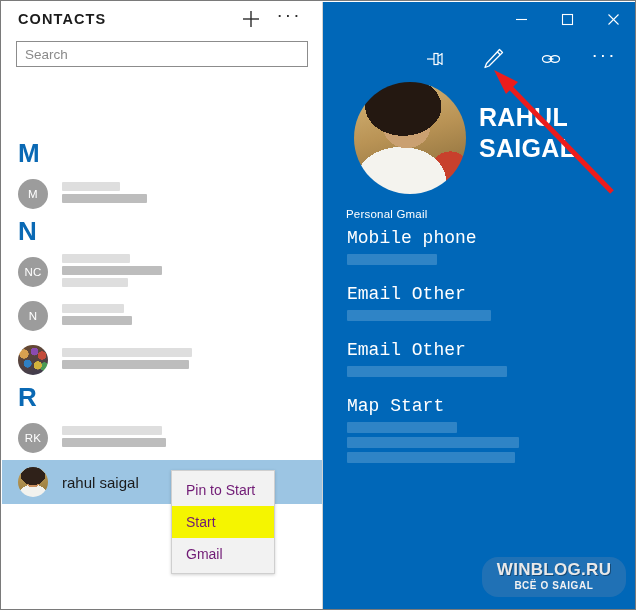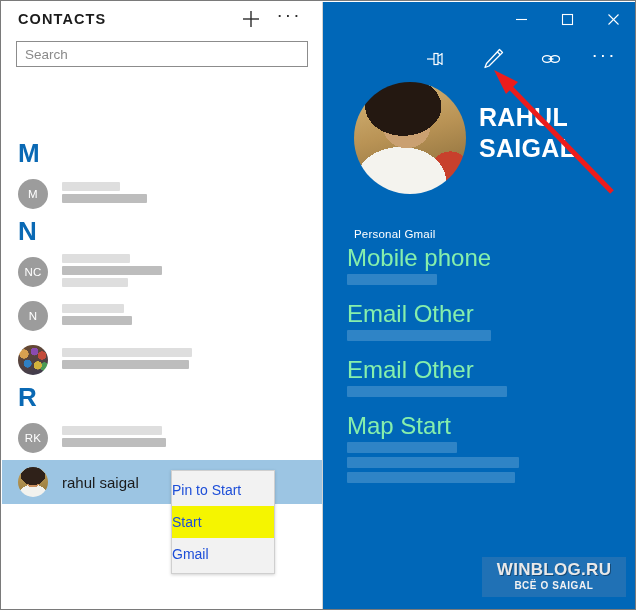--- a/index.html
+++ b/index.html
@@ -177,22 +177,23 @@
     width: 102px;
     background: #f2f2f2;
     border: 1px solid #cfcfcf;
     box-shadow: 0 1px 3px rgba(0,0,0,.18);
     z-index: 40;
     padding: 3px 0;
   }
   .menu-item {
     height: 32px;
     line-height: 32px;
+    padding-left: 14px;
     font-size: 14px;
-    color: #1d4ed8;
+    color: #701a75;
     white-space: nowrap;
   }
   .menu-item.highlighted { background: #f5f500; }
 
   
   #detail-pane {
     position: relative;
     width: 313px;
     height: 608px;
     background: #0067b8;
@@ -256,49 +257,51 @@
     left: 156px; top: 20px;
     width: 150px;
     font-size: 25px;
     font-weight: bold;
     color: #ffffff;
     line-height: 31px;
     letter-spacing: .3px;
   }
 
   #account-label {
-    padding-left: 31px;
-    margin-top: 24px;
+    padding-left: 23px;
+    margin-top: 4px;
     font-size: 11.5px;
     color: #ffffff;
     letter-spacing: .2px;
   }
   #fields { padding-left: 24px; padding-top: 6px; }
   .field { margin-bottom: 17px; }
   .field-label {
-    font-size: 24px;
-    color: #86efac;
+    font-size: 18px;
+    color: #ffffff;
     line-height: 24px;
+    font-family: Liberation Mono, monospace;
   }
   .field-value .bar {
     background: #2f84c6;
     height: 11px;
     margin-top: 4px;
     border-radius: 1px;
   }
 
   
   #watermark {
     position: absolute;
     right: 10px; bottom: 13px;
     width: 144px;
     background: #2071b5;
     text-align: center;
     padding: 3px 0 5px 0;
     box-sizing: border-box;
+    border-radius: 16px;
   }
   #watermark-title {
     font-size: 17px;
     font-weight: bold;
     color: #e9e9e9;
     letter-spacing: .3px;
     line-height: 20px;
     text-shadow: 1px 1px 0 rgba(0,0,0,.35);
   }
   #watermark-subtitle {

